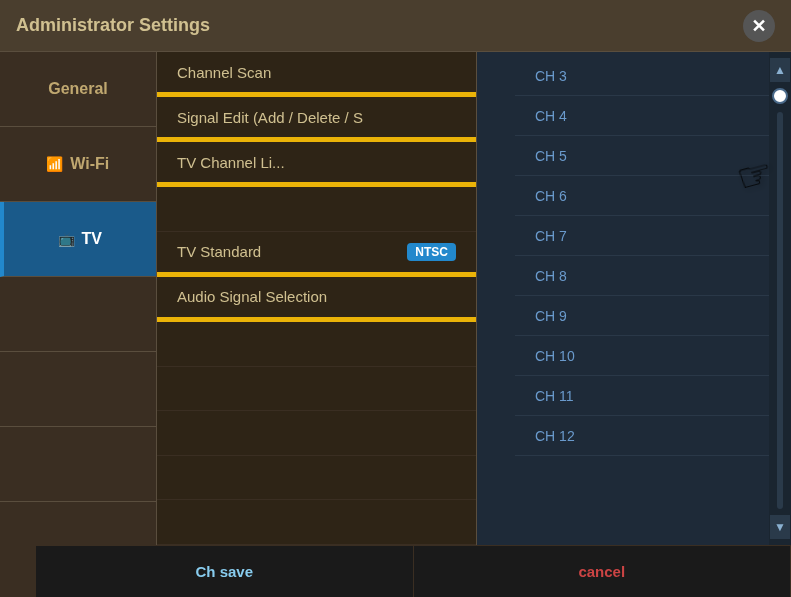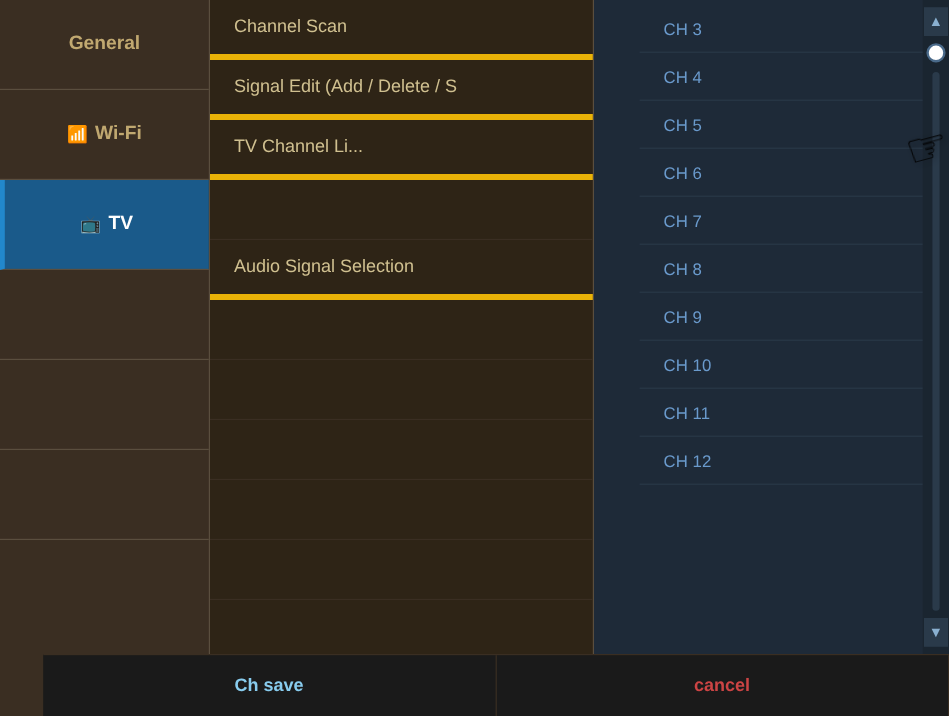--- a/index.html
+++ b/index.html
@@ -54,21 +54,21 @@
 
     
     .content {
       display: flex;
       flex: 1;
       overflow: hidden;
     }
 
     
     .sidebar {
-      width: 175px;
+      width: 157px;
       background: #3a2e22;
       display: flex;
       flex-direction: column;
       border-right: 1px solid #5a4e3e;
     }
 
     .sidebar-item {
       height: 75px;
       display: flex;
       align-items: center;
@@ -252,20 +252,24 @@
       font-size: 40px;
       transform: rotate(-15deg);
       filter: drop-shadow(2px 2px 3px rgba(0,0,0,0.5));
     }
   </style>
 </head>
 <body>
 
 <div class="dialog">
 
+  <div class="title-bar">
+    <span class="title-text">Administrator Settings</span>
+    <div class="close-btn">✕</div>
+  </div>
 
   <div class="content">
 
     <div class="sidebar">
 
       <div class="sidebar-item">
         <span>General</span>
       </div>
 
       <div class="sidebar-item">
@@ -294,20 +298,24 @@
       <div class="menu-item">
         <span>Signal  Edit (Add / Delete / S</span>
       </div>
 
       <div class="menu-item">
         <span>TV Channel Li...</span>
       </div>
 
       <div class="menu-spacer"></div>
 
+      <div class="menu-item with-badge">
+        <span>TV Standard</span>
+        <span class="badge-ntsc">NTSC</span>
+      </div>
 
       <div class="menu-item">
         <span>Audio Signal Selection</span>
       </div>
 
       <div class="menu-spacer"></div>
       <div class="menu-spacer"></div>
       <div class="menu-spacer"></div>
       <div class="menu-spacer"></div>
       <div class="menu-spacer"></div>

